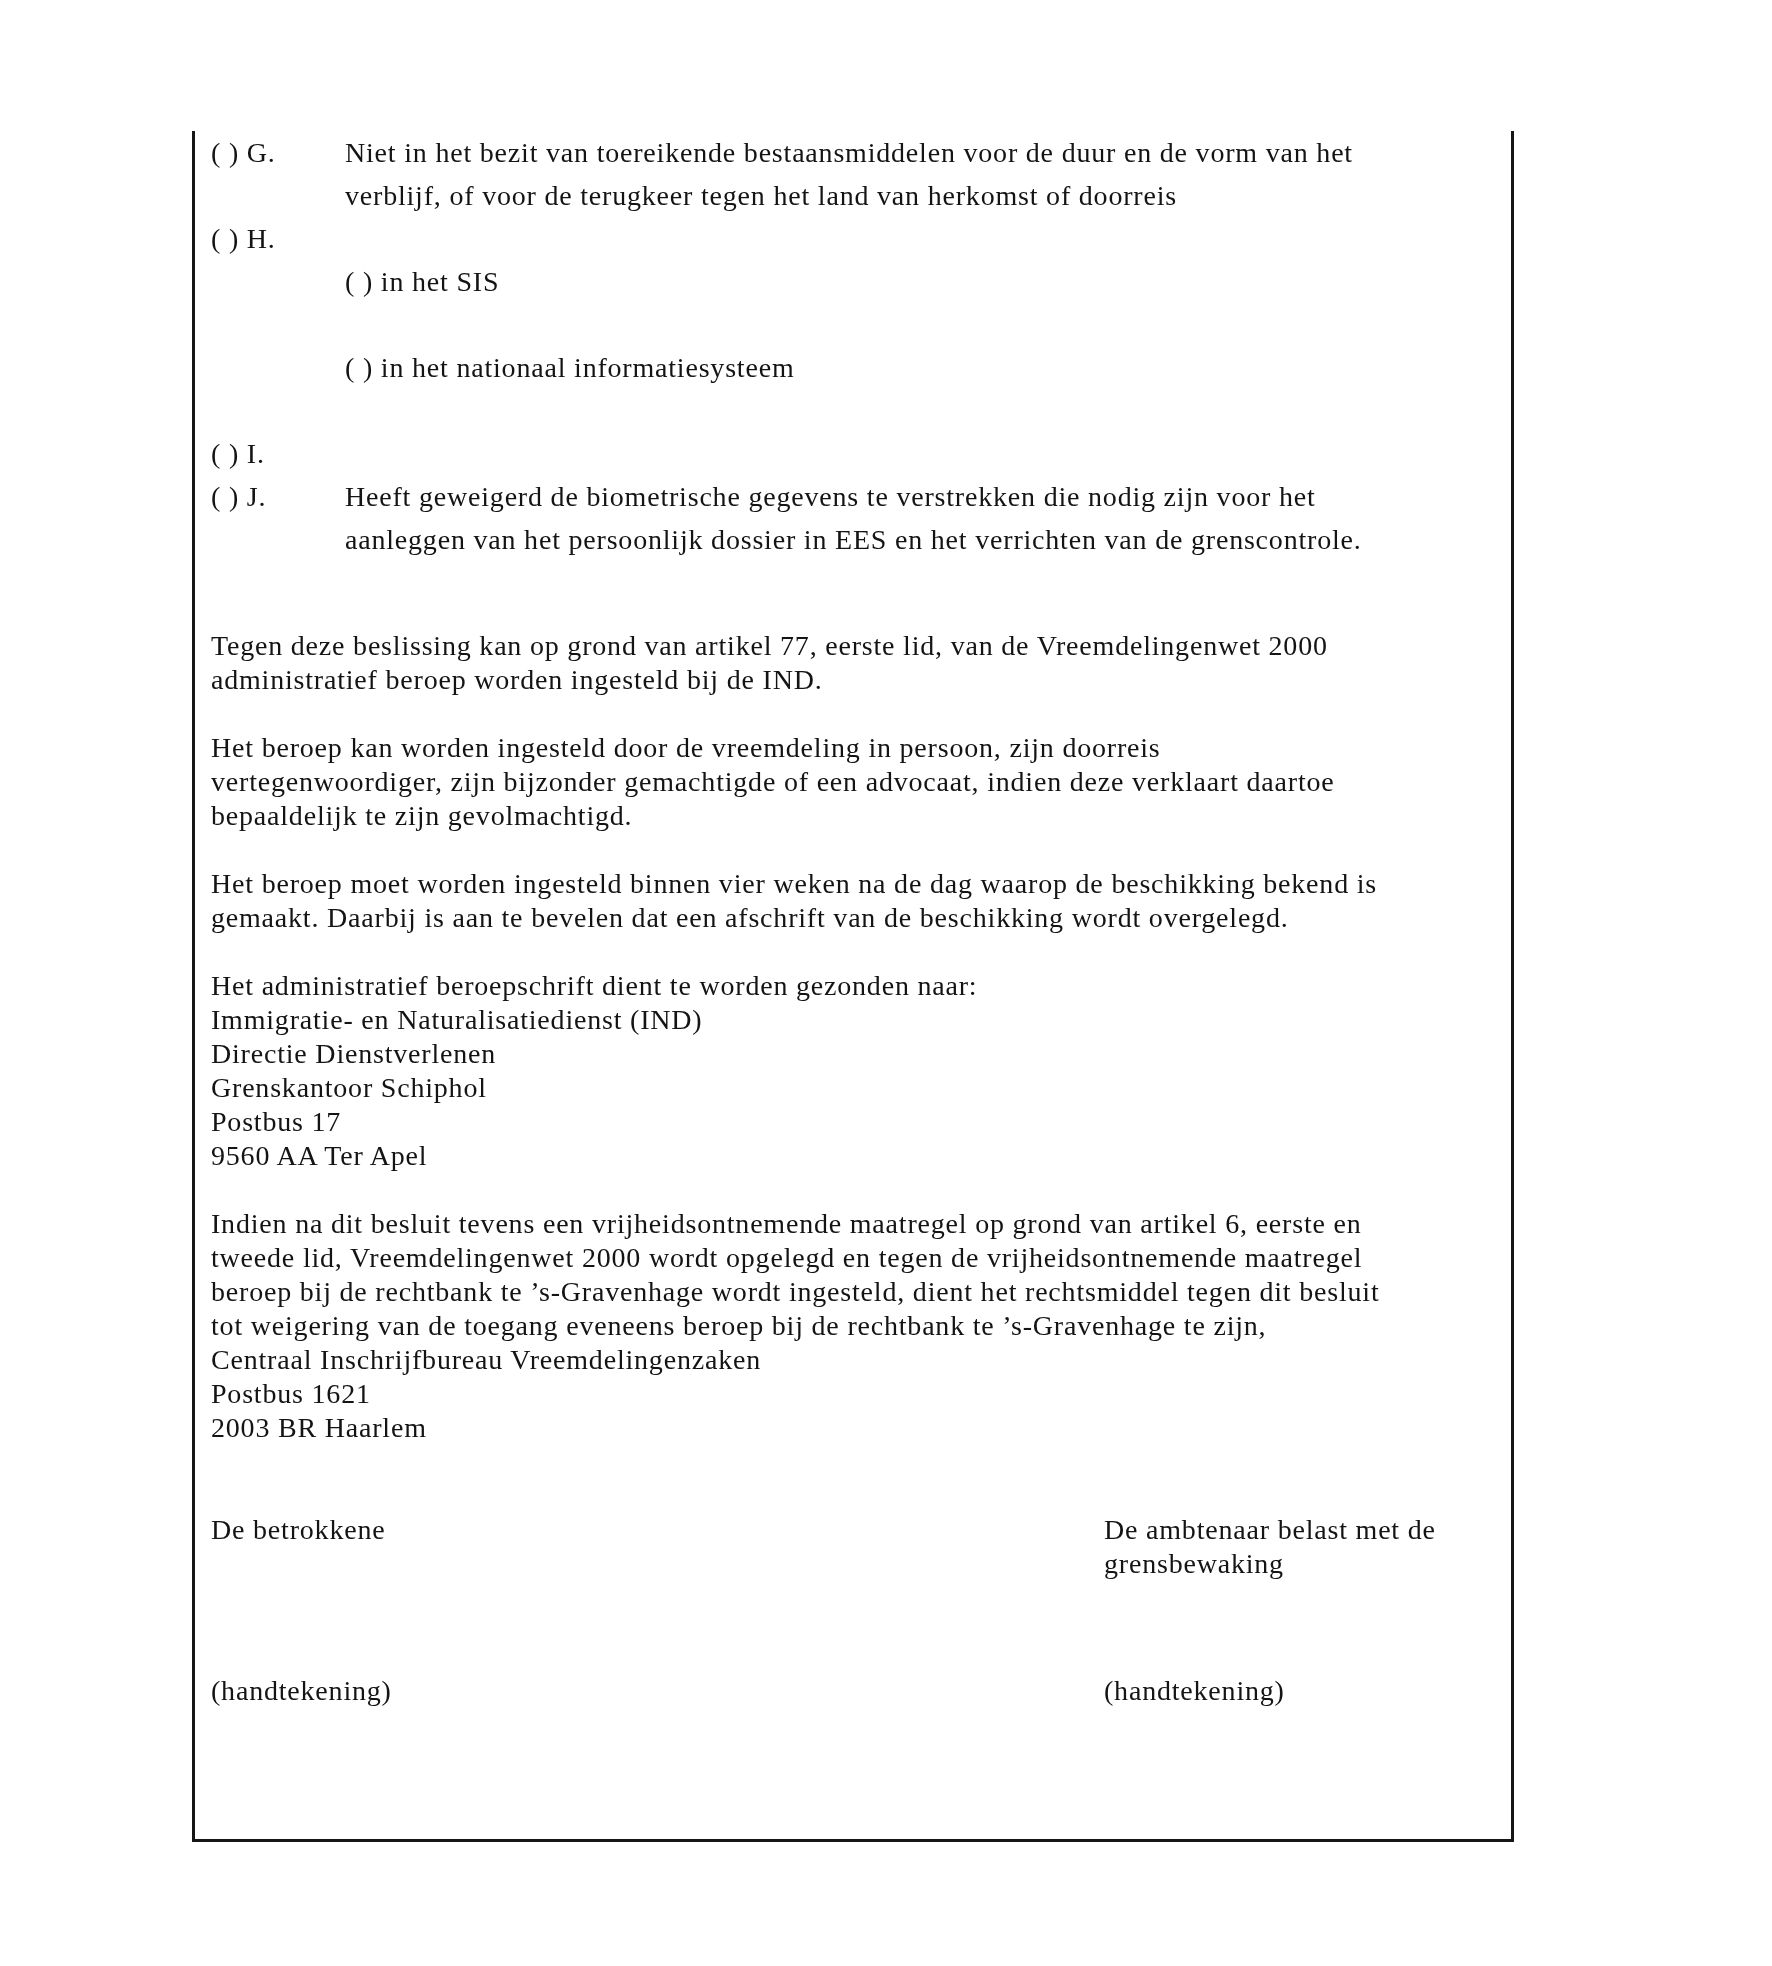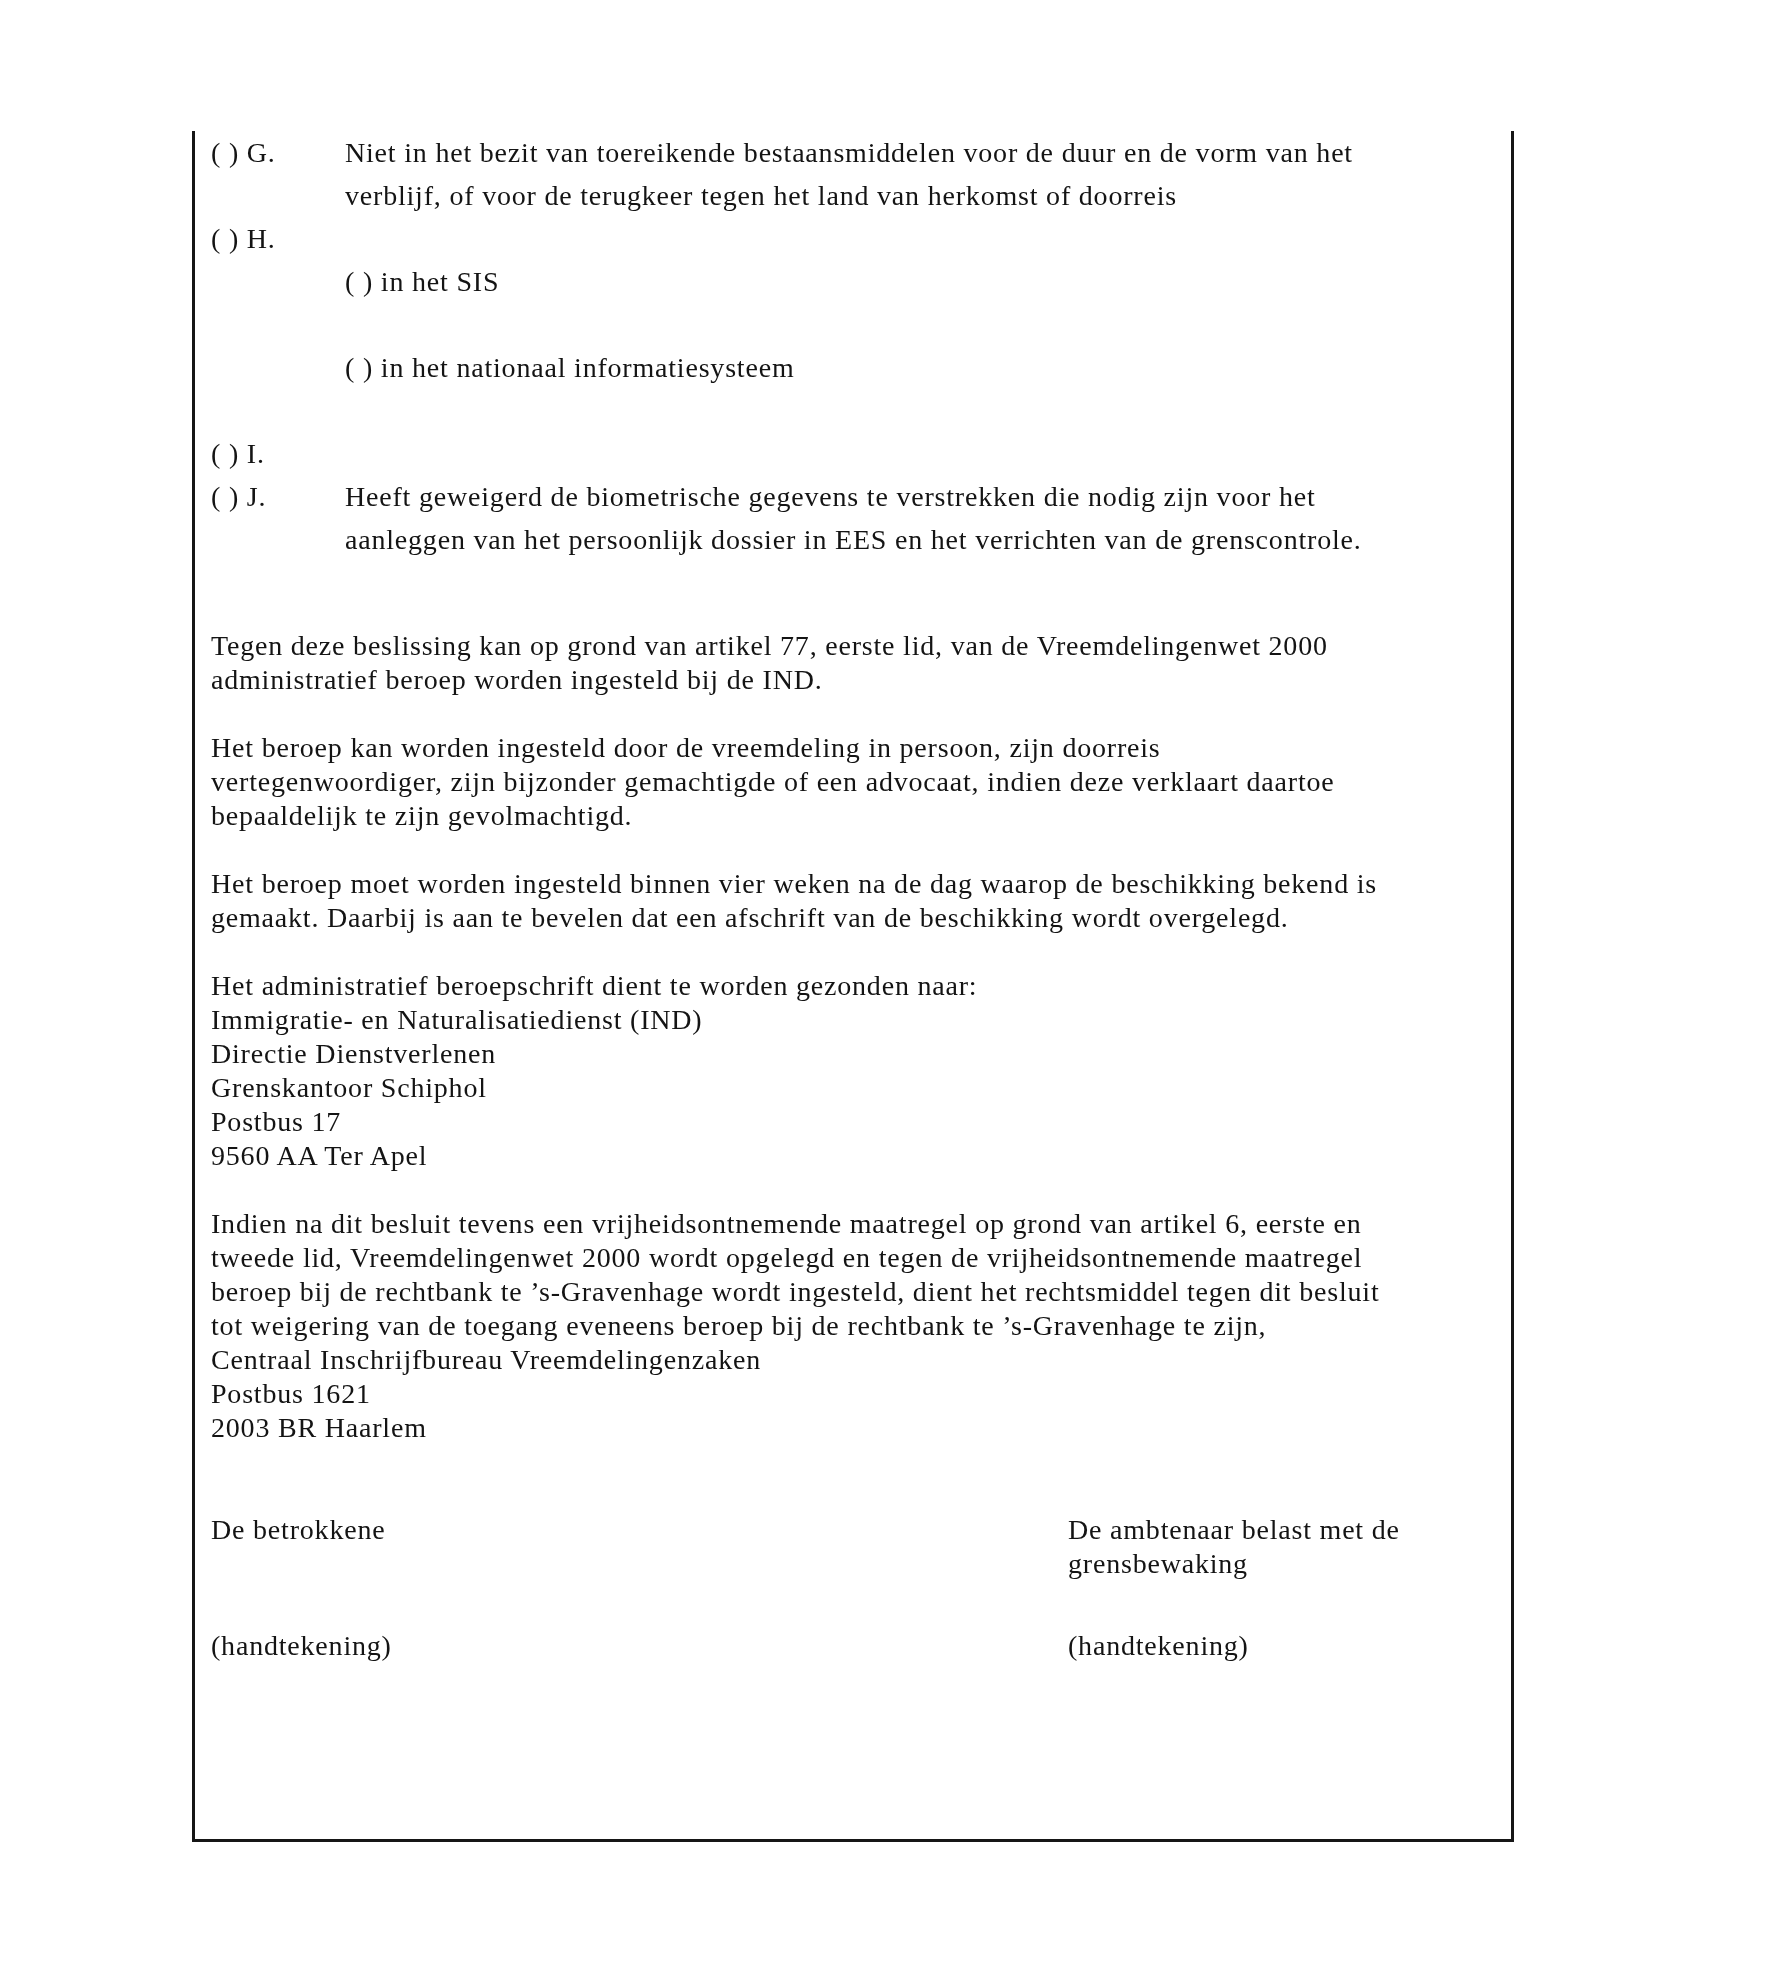--- a/index.html
+++ b/index.html
@@ -45,25 +45,26 @@
     margin-top: 34px;
     line-height: 34px;
     white-space: pre-line;
   }
   .para.first { margin-top: 68px; }
   
   .signature-row {
     display: flex;
     margin-top: 68px;
     line-height: 34px;
+    gap: 36px;
   }
   .sig-col-left { flex: none; width: 857px; }
   .sig-col-right { flex: 1; }
   .sig-role { white-space: pre-line; }
-  .signature-row.placeholders { margin-top: 48px; }
+  .signature-row.placeholders { margin-top: 93px; }
 </style>
 </head>
 <body>
 
 <div class="page">
   <div class="form-box">
 
     <div class="checklist">
 
       <div class="check-row">

